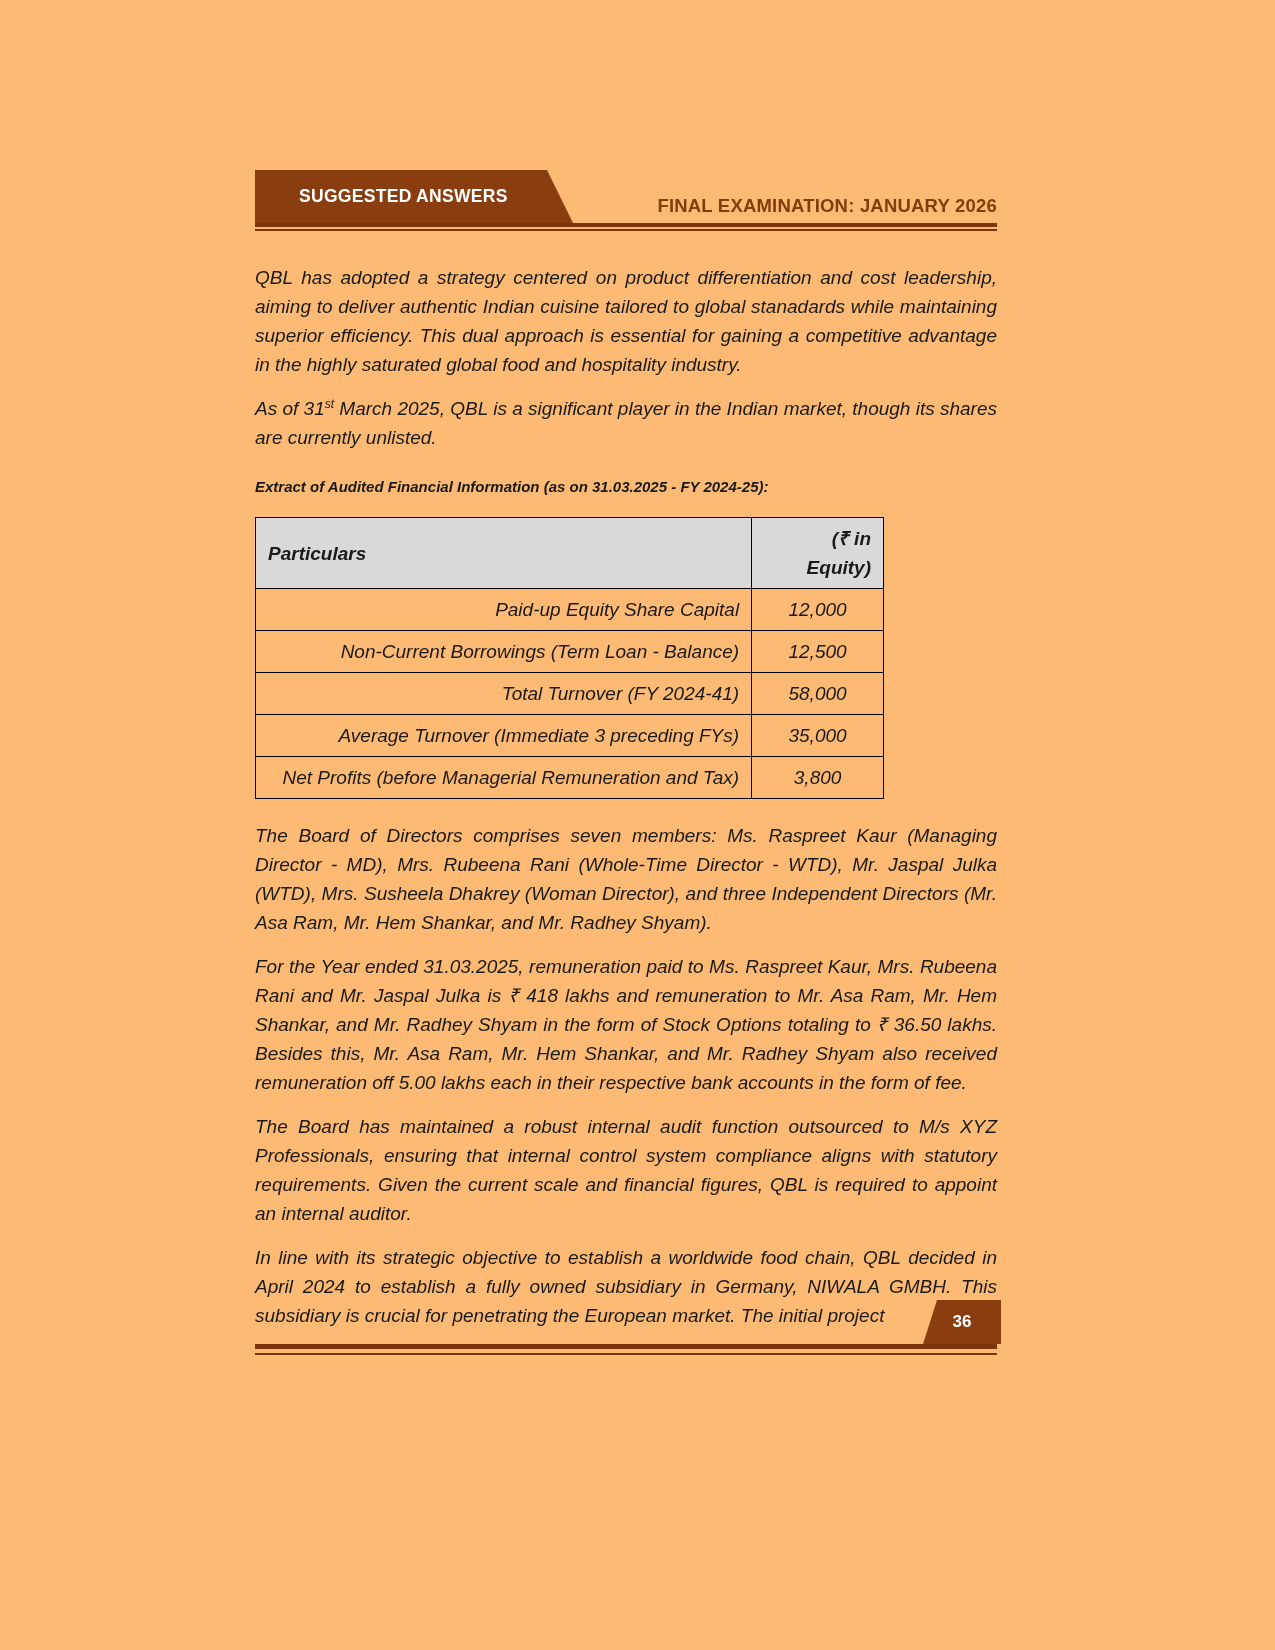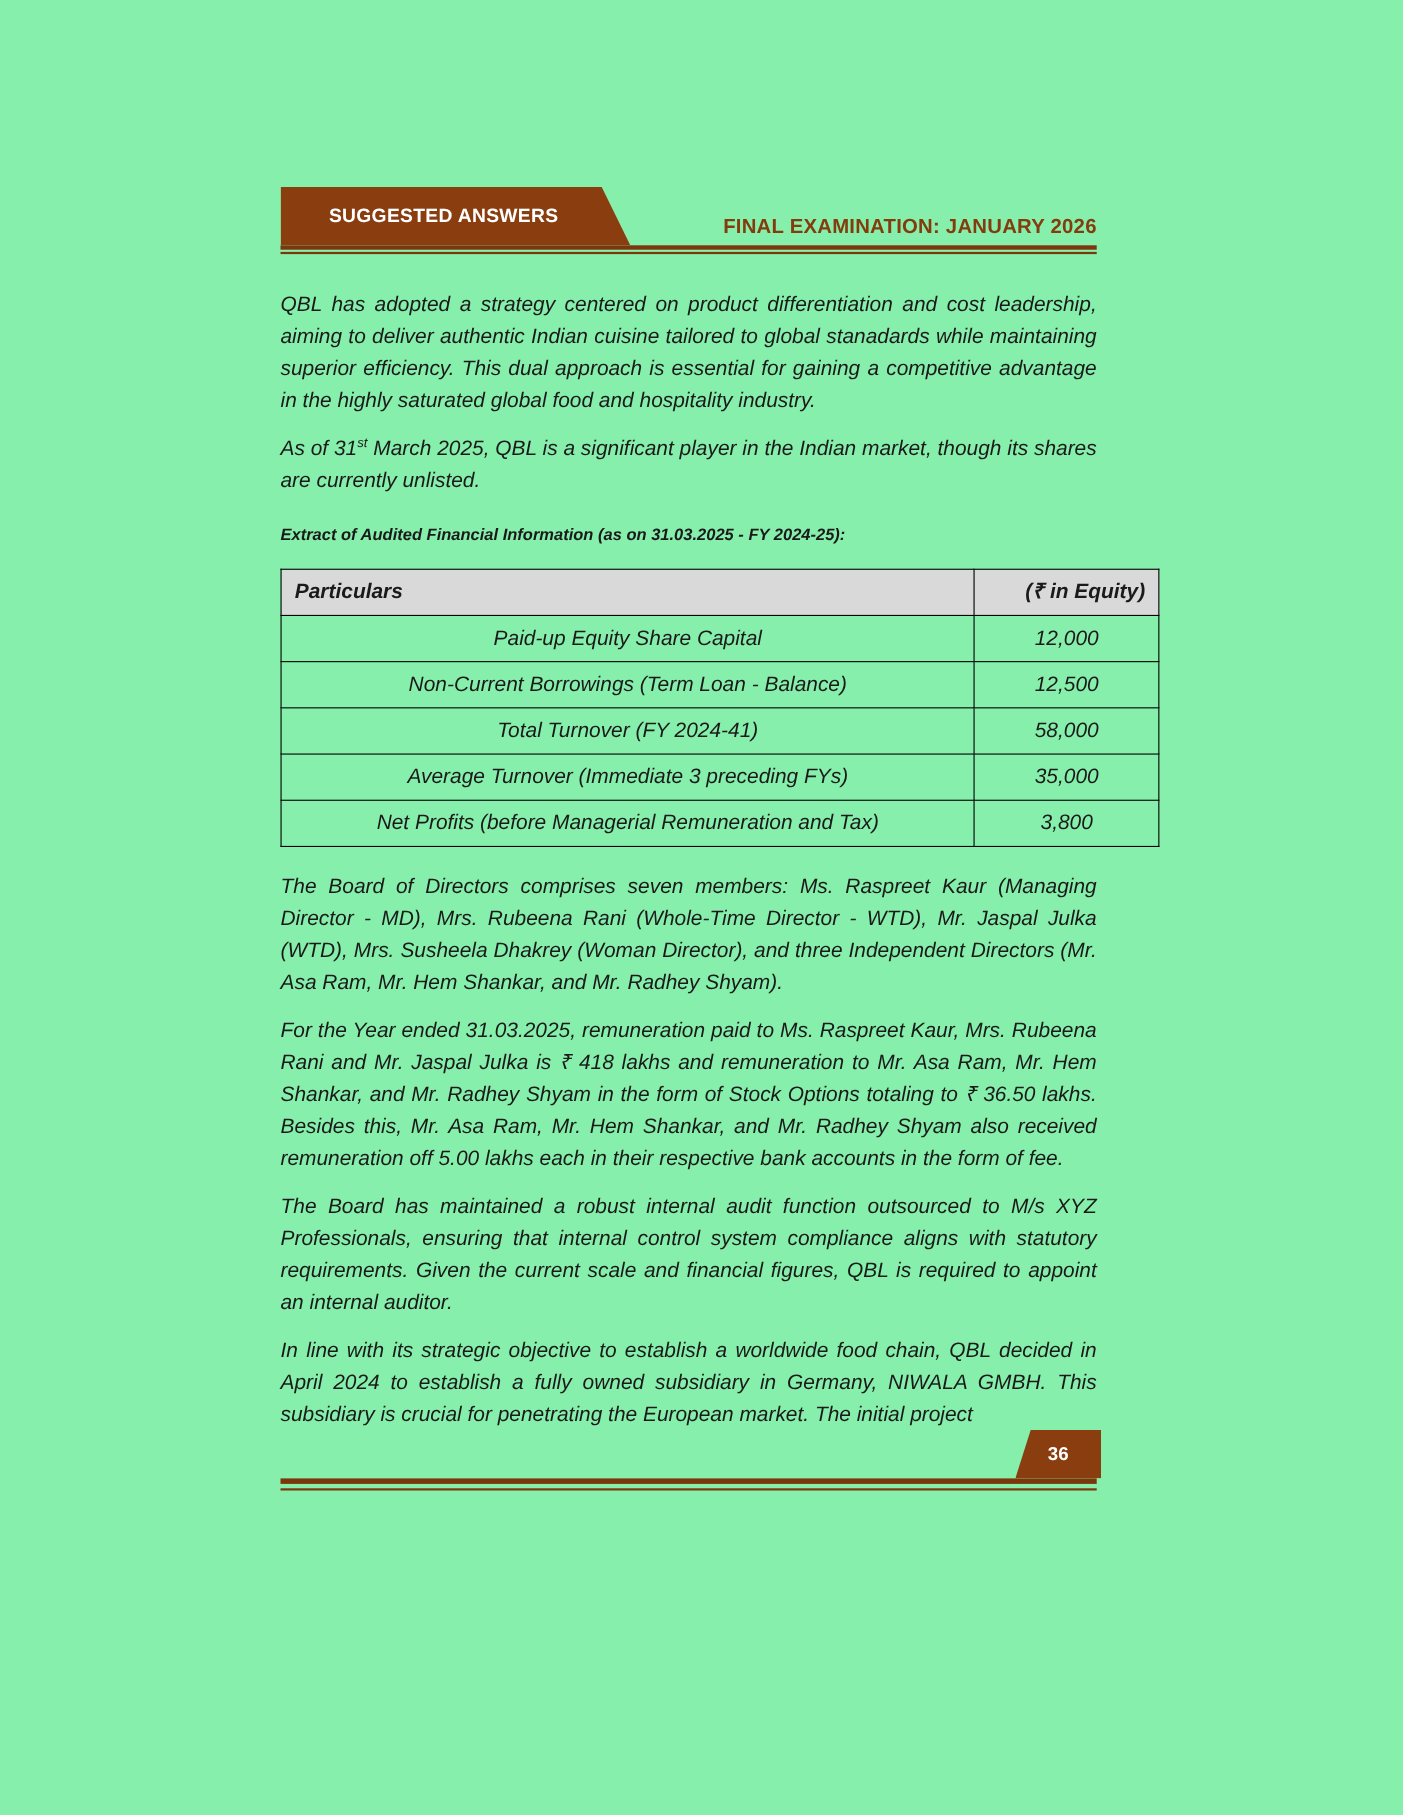--- a/index.html
+++ b/index.html
@@ -12,21 +12,21 @@
   * { margin: 0; padding: 0; box-sizing: border-box; }
   html, body { background: #ffffff; }
   body {
     font-family: "Liberation Sans", sans-serif;
     color: var(--text);
   }
   .page {
     position: relative;
     width: 1275px;
     height: 1650px;
-    background: #86efac;
+    background: #fdba74;
     overflow: hidden;
   }
   .content {
     position: absolute;
     left: 255px;
     top: 170px;
     width: 742px;
   }
   
   .header-row {
@@ -80,38 +80,38 @@
     margin-bottom: 15px;
   }
   .section-heading {
     font-weight: bold;
     font-size: 15px;
     margin: 20px 0 16px 0;
   }
   sup.ordinal { font-size: 12px; vertical-align: super; line-height: 0; }
   
   table.fin-table {
-    width: 799px;
+    width: 629px;
     border-collapse: collapse;
     font-style: italic;
     font-size: 19px;
     margin-bottom: 22px;
   }
   table.fin-table th, table.fin-table td {
     border: 1.5px solid #000000;
     padding: 6px 12px;
     height: 37px;
   }
   table.fin-table th {
     background: var(--tableHeaderBg);
     font-weight: bold;
   }
   th.col-particulars { width: 79%; text-align: left; }
   th.col-amount { width: 21%; text-align: right; }
-  td.cell-label { text-align: center; margin-top: 28px; }
+  td.cell-label { text-align: right; margin-top: 28px; }
   td.cell-value { text-align: center; }
   
   .footer {
     position: absolute;
     left: 255px;
     top: 1296px;
     width: 752px;
   }
   .footer-rule-thick {
     position: absolute;

